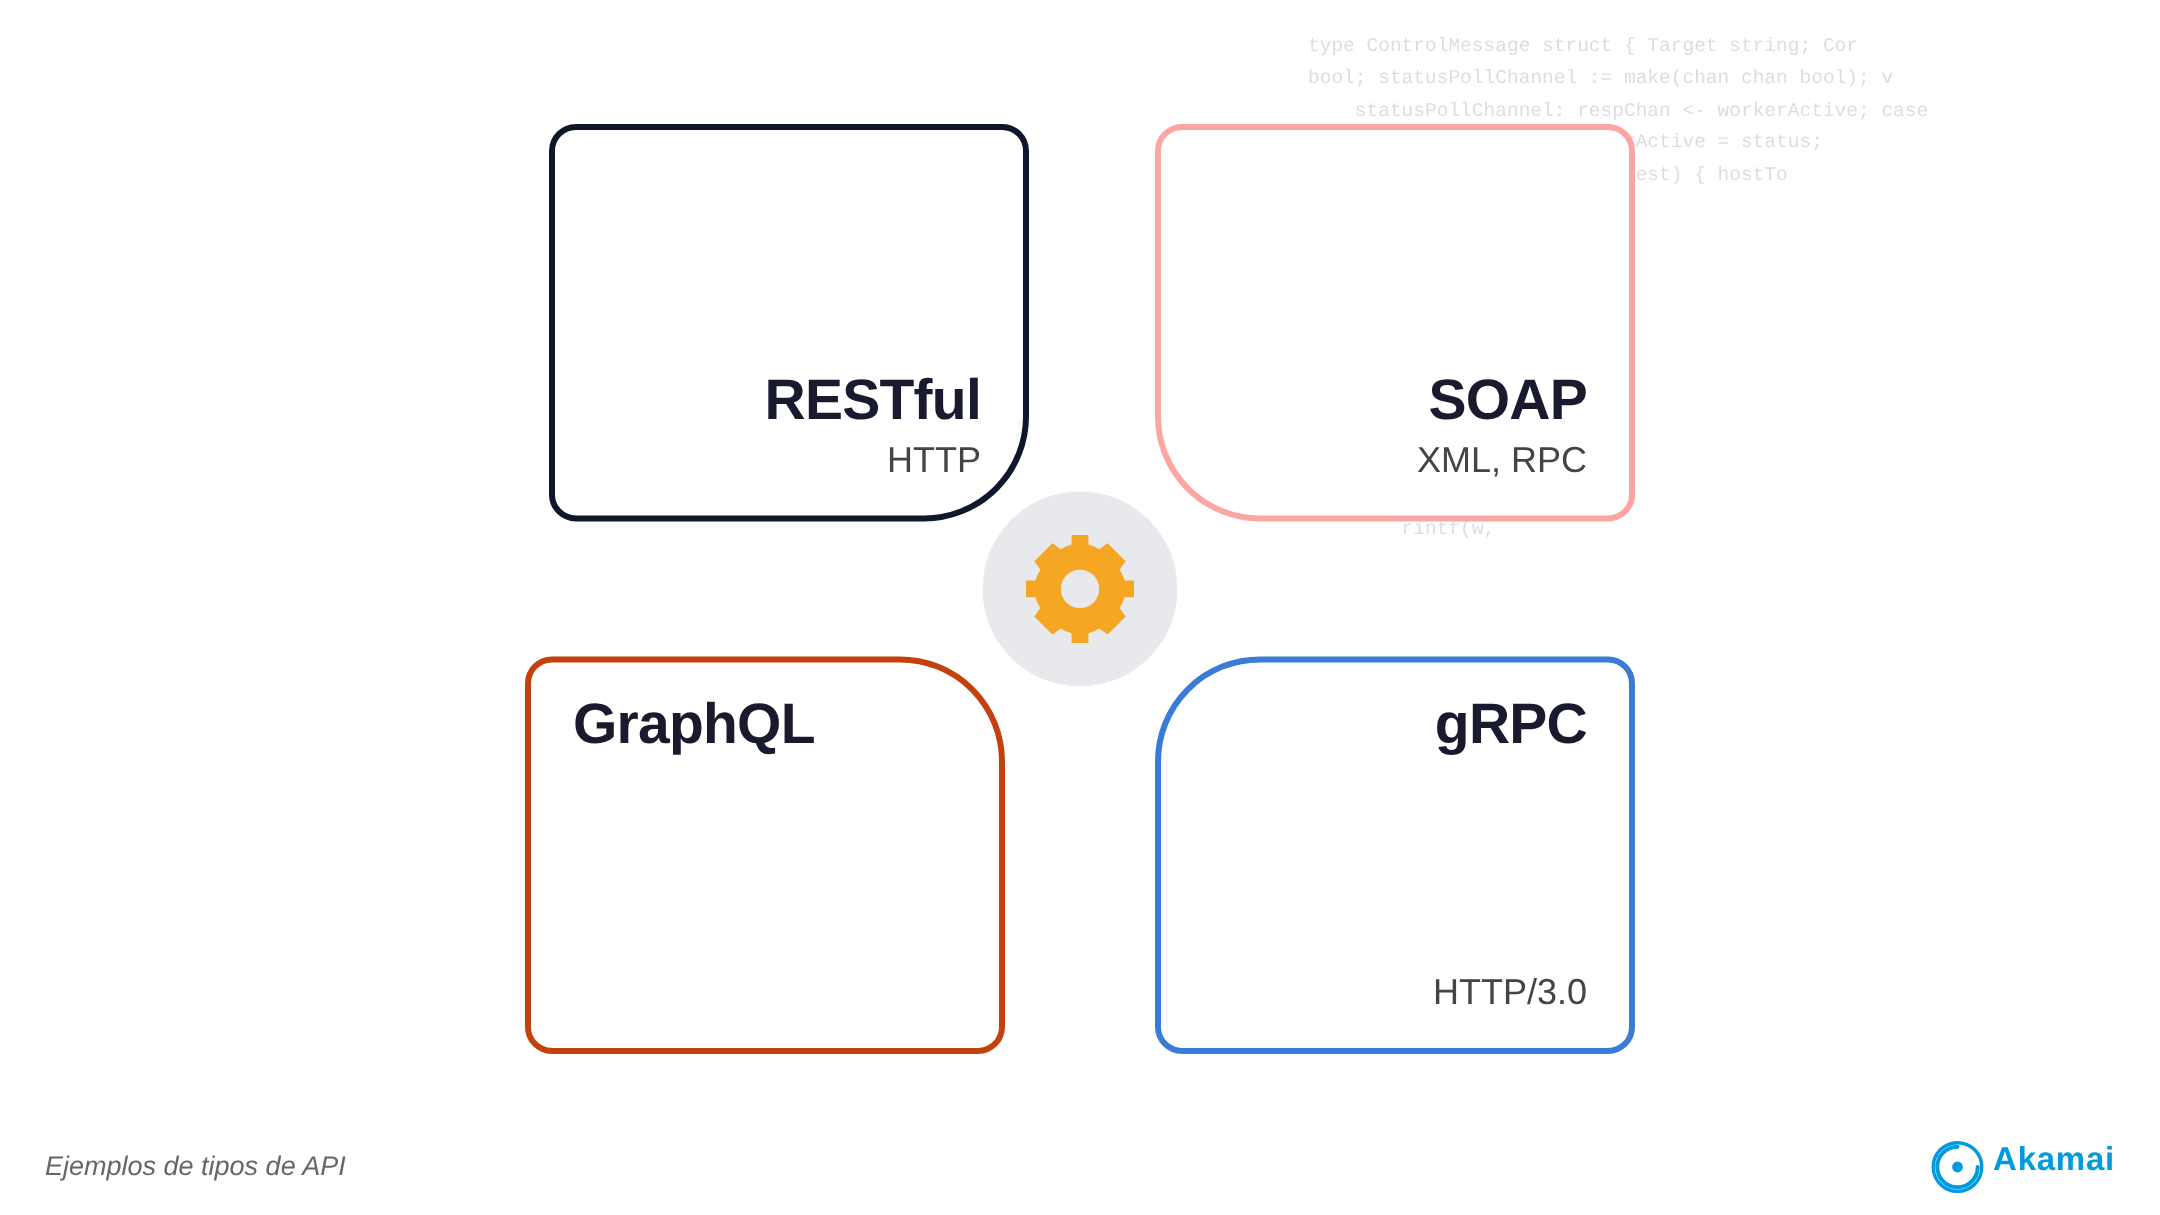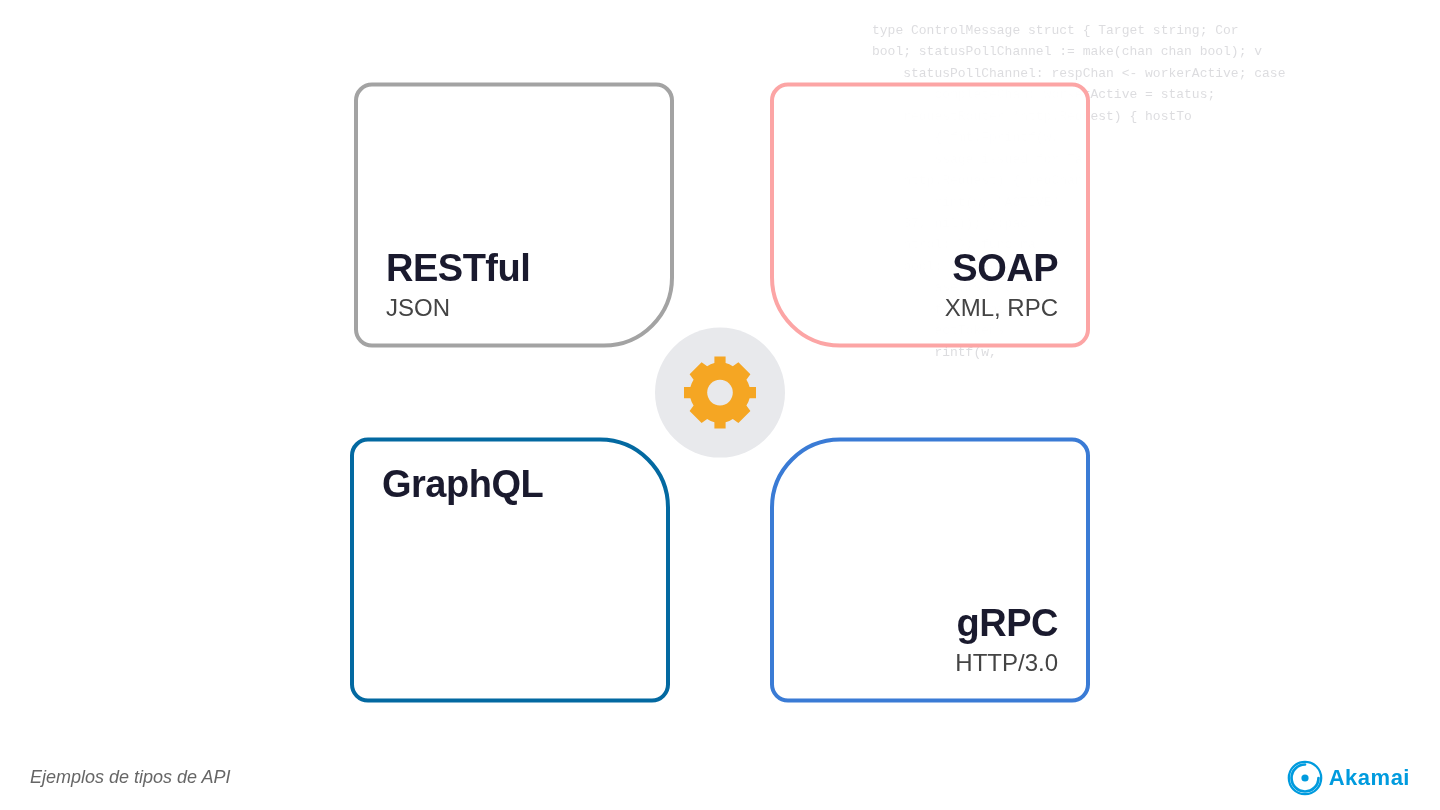--- a/index.html
+++ b/index.html
@@ -99,56 +99,57 @@
     .quad-box .subtitle {
       font-size: 24px;
       font-weight: 400;
       color: #444;
       margin-top: 4px;
     }
 
     
     .quad-tl {
       top: 0;
-      left: 4px;
-      border: 4px solid #a3a3a3;
+      left: 16px;
+      border: 4px solid #0f172a;
       background: rgba(255,255,255,0.97);
       
       border-bottom-right-radius: 70px;
+      text-align: right;
     }
 
     
     .quad-tr {
       top: 0;
       right: 0;
       border: 4px solid #fca5a5;
       background: rgba(255,255,255,0.97);
       border-bottom-left-radius: 70px;
       align-items: flex-end;
     }
 
     
     .quad-bl {
       bottom: 0;
       left: 0;
-      border: 4px solid #0369a1;
+      border: 4px solid #c2410c;
       background: rgba(255,255,255,0.97);
       border-top-right-radius: 70px;
       justify-content: flex-start;
       padding-top: 22px;
     }
 
     
     .quad-br {
       bottom: 0;
       right: 0;
       border: 4px solid #3a7bd5;
       background: rgba(255,255,255,0.97);
       border-top-left-radius: 70px;
-      justify-content: flex-end;
+      justify-content: space-between;
       padding-top: 22px;
       align-items: flex-end;
     }
 
     
     .footer {
       position: absolute;
       bottom: 22px;
       left: 30px;
       z-index: 5;
@@ -160,21 +161,20 @@
       font-style: italic;
     }
 
     
     .akamai-logo {
       position: absolute;
       bottom: 14px;
       right: 30px;
       z-index: 5;
       display: flex;
-      align-items: center;
       gap: 6px;
     }
 
     .akamai-logo-text {
       font-size: 22px;
       font-weight: 700;
       color: #009bde;
       letter-spacing: 0.5px;
     }
 
@@ -204,21 +204,21 @@
         ectTokens
         rintf(w,
     </div>
 </div>
 
 <div class="diagram-container">
   <div class="quadrants">
 
     <div class="quad-box quad-tl">
       <div class="title">RESTful</div>
-      <div class="subtitle">JSON</div>
+      <div class="subtitle">HTTP</div>
     </div>
 
     <div class="quad-box quad-tr">
       <div class="title">SOAP</div>
       <div class="subtitle">XML, RPC</div>
     </div>
 
     <div class="quad-box quad-bl">
       <div class="title">GraphQL</div>
     </div>

